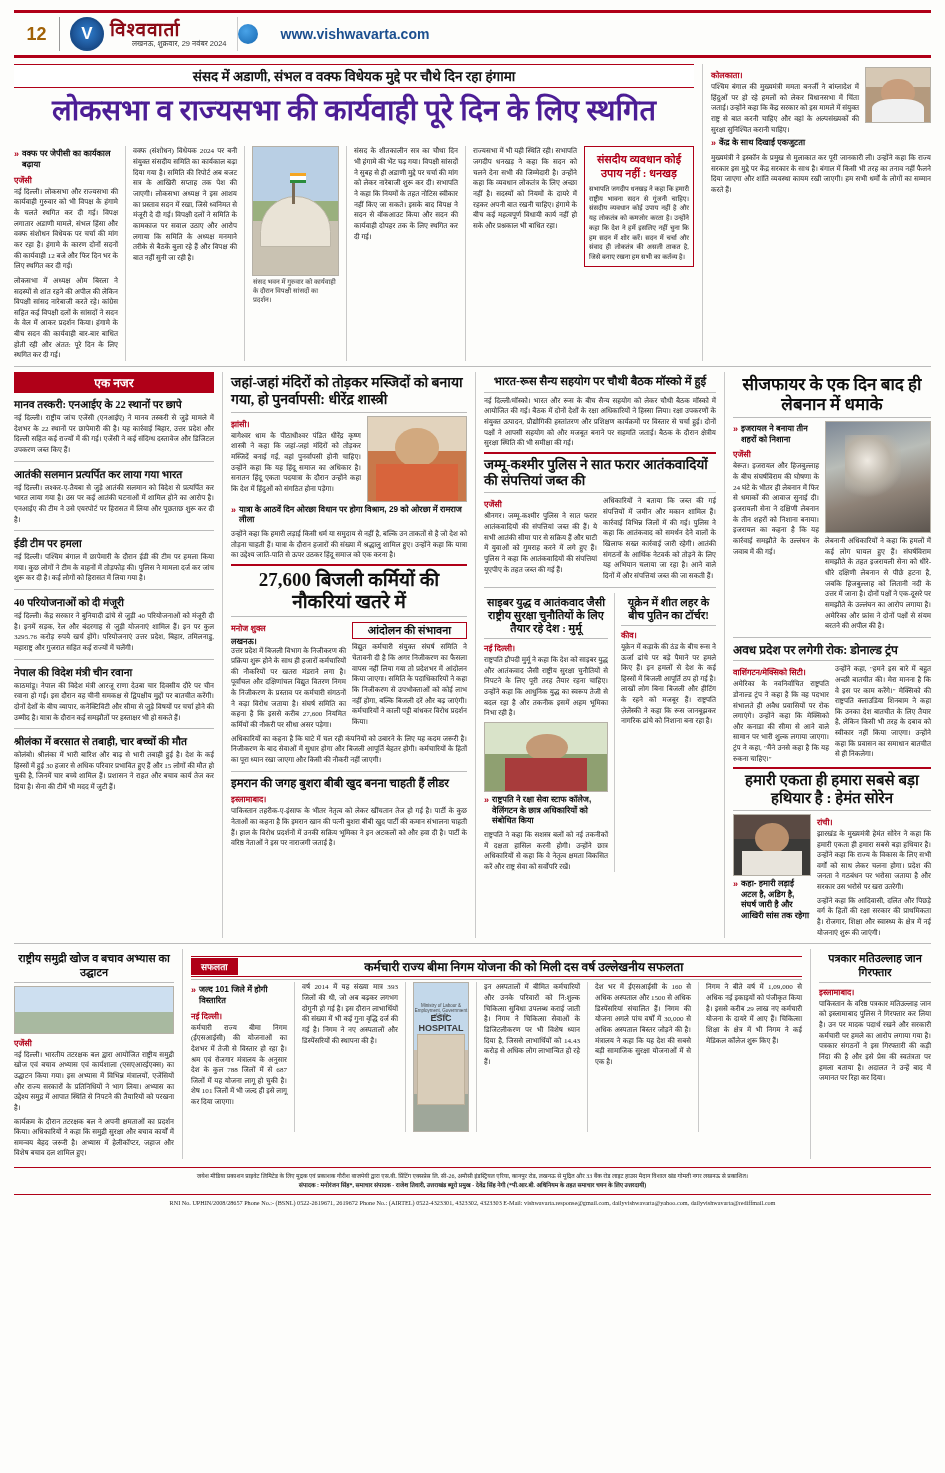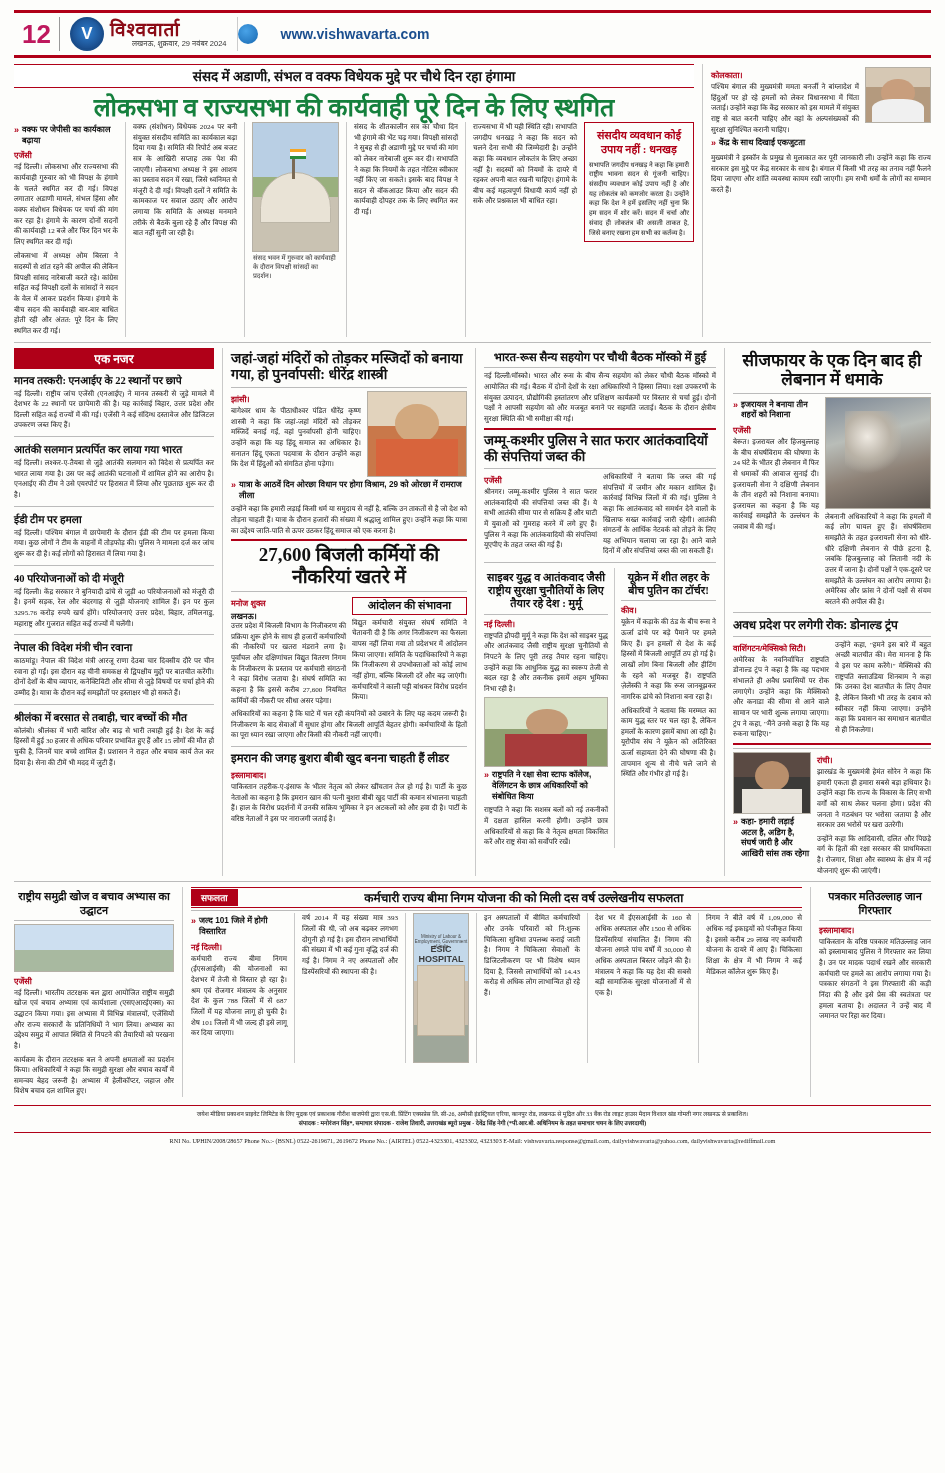--- a/index.html
+++ b/index.html
@@ -23,21 +23,21 @@
     display: flex;
     align-items: stretch;
     border-top: 3px solid #b00018;
     border-bottom: 3px solid #b00018;
     padding: 4px 0;
     margin-bottom: 6px;
   }
   .page-num {
     width: 46px;
     display: flex; align-items: center; justify-content: center;
-    font-size: 26px; font-weight: bold; color: #be185d;
+    font-size: 18px; font-weight: bold; color: #a16207;
     border-right: 1px solid #999;
   }
   .logo-block {
     display:flex; align-items:center; gap:6px; padding: 0 10px;
     border-right: 1px solid #ccc;
   }
   .logo-mark {
     width: 34px; height: 34px; border-radius: 50%;
     background: radial-gradient(circle at 50% 45%, #2f7fd0 0%, #1b4f8f 70%, #0d2d55 100%);
     display:flex; align-items:center; justify-content:center;
@@ -71,26 +71,26 @@
     border-bottom: 1.5px solid #b00018;
     text-align:center;
     font-family:"Liberation Serif", serif;
     font-weight: bold;
     font-size: 13.5px;
     color:#111;
     padding: 2px 4px;
   }
   .headline-main {
     font-family:"Liberation Serif", serif;
-    color:#15803d;
+    color:#4c1d95;
     font-weight:bold;
     text-align:center;
-    font-size: 25px;
+    font-size: 29px;
     line-height: 1.12;
-    margin: 6px 0 0;
+    margin: 6px 0 20px;
   }
   .headline-2 {
     font-family:"Liberation Serif", serif;
     font-weight:bold; font-size: 20px; line-height:1.15; color:#111;
     text-align:center; margin: 3px 0;
   }
   .headline-3 {
     font-family:"Liberation Serif", serif;
     font-weight:bold; font-size: 15.5px; line-height:1.2; color:#111;
     margin: 3px 0;
@@ -403,21 +403,20 @@
             <span>राष्ट्रपति ने रक्षा सेवा स्टाफ कॉलेज, वेलिंगटन के छात्र अधिकारियों को संबोधित किया</span>
           </div>
           <div class="body-text">राष्ट्रपति ने कहा कि सशस्त्र बलों को नई तकनीकों में दक्षता हासिल करनी होगी। उन्होंने छात्र अधिकारियों से कहा कि वे नेतृत्व क्षमता विकसित करें और राष्ट्र सेवा को सर्वोपरि रखें।</div>
         </div>
         <div class="divider"></div>
         <div style="flex:1;">
           <div class="headline-3" style="font-size:11px;text-align:center">यूक्रेन में शीत लहर के बीच पुतिन का टॉर्चर!</div>
           <div class="hline" style="margin:3px 0"></div>
           <div class="byline">कीव।</div>
           <div class="body-text">यूक्रेन में कड़ाके की ठंड के बीच रूस ने ऊर्जा ढांचे पर बड़े पैमाने पर हमले किए हैं। इन हमलों से देश के कई हिस्सों में बिजली आपूर्ति ठप हो गई है। लाखों लोग बिना बिजली और हीटिंग के रहने को मजबूर हैं। राष्ट्रपति ज़ेलेंस्की ने कहा कि रूस जानबूझकर नागरिक ढांचे को निशाना बना रहा है।</div>
-          <div class="body-text" style="margin-top:3px">अधिकारियों ने बताया कि मरम्मत का काम युद्ध स्तर पर चल रहा है, लेकिन हमलों के कारण इसमें बाधा आ रही है। यूरोपीय संघ ने यूक्रेन को अतिरिक्त ऊर्जा सहायता देने की घोषणा की है। तापमान शून्य से नीचे चले जाने से स्थिति और गंभीर हो गई है।</div>
         </div>
       </div>
     </div>
 
     <div class="divider"></div>
 
     <div style="flex:1;">
       <div class="headline-2" style="font-size:17px;">सीजफायर के एक दिन बाद ही लेबनान में धमाके</div>
       <div class="hline" style="margin:3px 0"></div>
       <div class="cols" style="gap:6px">
@@ -444,20 +443,21 @@
         <div style="flex:1">
           <div class="byline">वाशिंगटन/मेक्सिको सिटी।</div>
           <div class="body-text">अमेरिका के नवनिर्वाचित राष्ट्रपति डोनाल्ड ट्रंप ने कहा है कि वह पदभार संभालते ही अवैध प्रवासियों पर रोक लगाएंगे। उन्होंने कहा कि मेक्सिको और कनाडा की सीमा से आने वाले सामान पर भारी शुल्क लगाया जाएगा। ट्रंप ने कहा, "मैंने उनसे कहा है कि यह रुकना चाहिए।"</div>
         </div>
         <div style="flex:1">
           <div class="body-text">उन्होंने कहा, "हमने इस बारे में बहुत अच्छी बातचीत की। मेरा मानना है कि वे इस पर काम करेंगे।" मेक्सिको की राष्ट्रपति क्लाउडिया शिनबाम ने कहा कि उनका देश बातचीत के लिए तैयार है, लेकिन किसी भी तरह के दबाव को स्वीकार नहीं किया जाएगा। उन्होंने कहा कि प्रवासन का समाधान बातचीत से ही निकलेगा।</div>
         </div>
       </div>
 
       <div class="tiny-red-line"></div>
+      <div class="headline-2" style="font-size:15px">हमारी एकता ही हमारा सबसे बड़ा हथियार है : हेमंत सोरेन</div>
       <div class="hline" style="margin:3px 0"></div>
       <div class="cols" style="gap:6px">
         <div style="flex:0 0 78px">
           <div class="photo ph-dark" style="height:62px;">
             <div class="face" style="left:28%;top:14%;width:44%;height:50%;background:#b98f6c;"></div>
             <div style="position:absolute;left:10%;top:60%;width:80%;height:40%;background:#e8e4dc;"></div>
           </div>
           <div class="bullet-note">
             <span class="red-arrow">»</span>
             <span>कहा- हमारी लड़ाई अटल है, अडिग है, संघर्ष जारी है और आखिरी सांस तक रहेगा</span>
@@ -480,21 +480,21 @@
       <div class="headline-3" style="font-size:11px;text-align:center">राष्ट्रीय समुद्री खोज व बचाव अभ्यास का उद्घाटन</div>
       <div class="hline" style="margin:3px 0"></div>
       <div class="photo ph-sky" style="height:48px;"></div>
       <div class="byline" style="margin-top:3px">एजेंसी</div>
       <div class="body-text">नई दिल्ली। भारतीय तटरक्षक बल द्वारा आयोजित राष्ट्रीय समुद्री खोज एवं बचाव अभ्यास एवं कार्यशाला (एसएआरईएक्स) का उद्घाटन किया गया। इस अभ्यास में विभिन्न मंत्रालयों, एजेंसियों और राज्य सरकारों के प्रतिनिधियों ने भाग लिया। अभ्यास का उद्देश्य समुद्र में आपात स्थिति से निपटने की तैयारियों को परखना है।</div>
       <div class="body-text" style="margin-top:3px">कार्यक्रम के दौरान तटरक्षक बल ने अपनी क्षमताओं का प्रदर्शन किया। अधिकारियों ने कहा कि समुद्री सुरक्षा और बचाव कार्यों में समन्वय बेहद जरूरी है। अभ्यास में हेलीकॉप्टर, जहाज और विशेष बचाव दल शामिल हुए।</div>
     </div>
 
     <div class="divider"></div>
 
-    <div style="flex:1;">
+    <div style="flex:1;margin-top:7px;">
       <div style="display:flex;align-items:center;gap:8px;border-bottom:1.5px solid #b00018;border-top:1.5px solid #b00018;padding:1px 0;">
         <span class="tag-red">सफलता</span>
         <span style="flex:1;text-align:center;font-family:'Liberation Serif',serif;font-weight:bold;font-size:12px;">कर्मचारी राज्य बीमा निगम योजना की को मिली दस वर्ष उल्लेखनीय सफलता</span>
       </div>
       <div class="hline" style="margin:2px 0"></div>
       <div class="cols" style="gap:7px">
         <div style="flex:0 0 96px">
           <div class="bullet-note">
             <span class="red-arrow">»</span>
             <span>जल्द 101 जिले में होगी विस्तारित</span>

